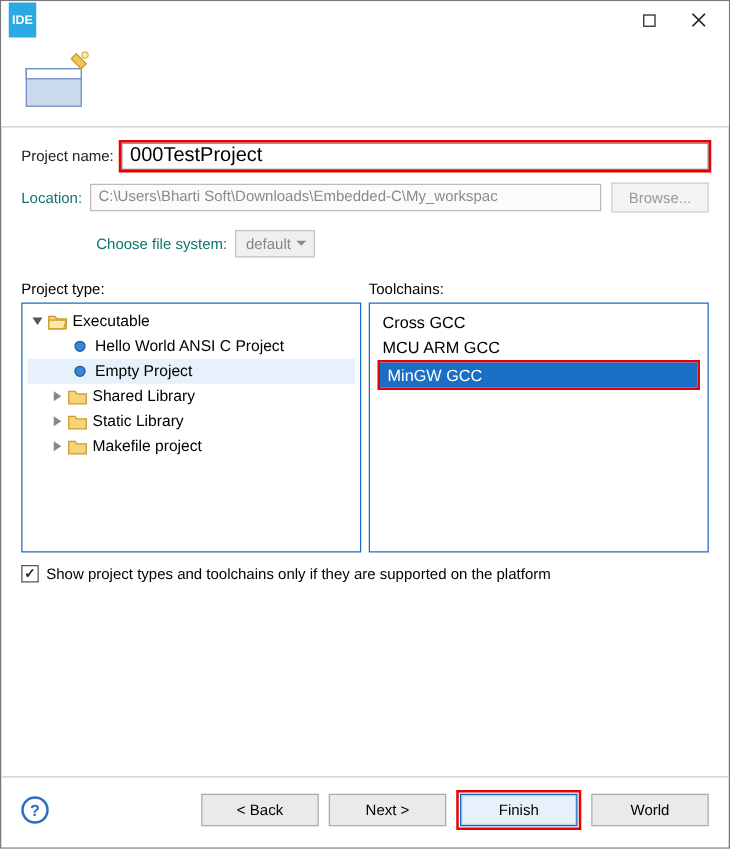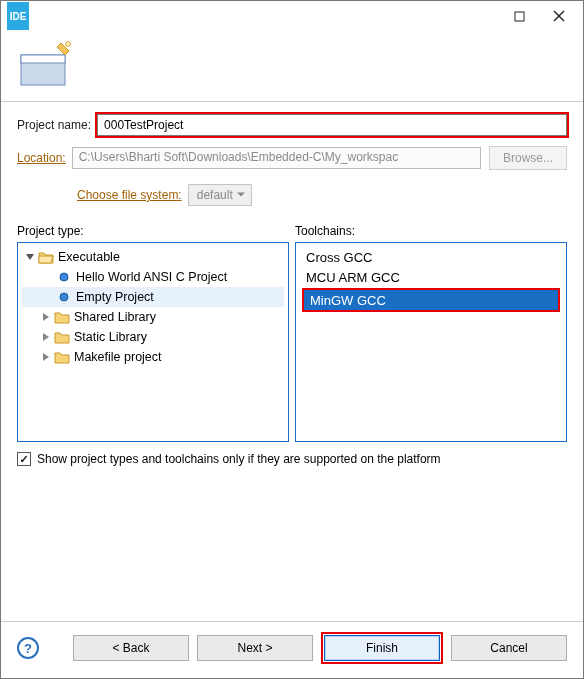--- a/index.html
+++ b/index.html
@@ -88,21 +88,21 @@
   .row-label {
     color: #222;
     margin-right: 6px;
     white-space: nowrap;
   }
   .text-input {
     flex: 1;
     height: 22px;
     border: 1px solid #7a7a7a;
     padding: 2px 6px;
-    font-size: 12px;
+    font-size: 16px;
     font-family: inherit;
     background: #fff;
   }
   .highlight-red {
     outline: 2px solid #e60000;
     outline-offset: 0;
   }
   .checkbox-row {
     display: flex;
     align-items: center;
@@ -117,21 +117,21 @@
     align-items: center;
     justify-content: center;
     font-size: 11px;
     line-height: 1;
   }
   .cb.checked::after {
     content: "✓";
     color: #222;
     font-weight: bold;
   }
-  .disabled-text { color: #a16207; text-decoration: underline; }
+  .disabled-text { color: #0f766e; }
   .location-input {
     flex: 1;
     height: 22px;
     border: 1px solid #bbb;
     background: #fbfbfb;
     padding: 2px 6px;
     font-size: 12px;
     color: #8a8a8a;
     overflow: hidden;
     white-space: nowrap;
@@ -250,21 +250,21 @@
     color: #2a6fbf;
     display: flex;
     align-items: center;
     justify-content: center;
     font-weight: bold;
     font-size: 13px;
   }
   .push { flex: 1; }
   .nav-btn {
     height: 26px;
-    width: 116px;
+    width: 94px;
     border: 1px solid #adadad;
     background: #eaeaea;
     display: flex;
     align-items: center;
     justify-content: center;
     margin-left: 8px;
     font-size: 12px;
   }
   .nav-btn.primary {
     border: 1px solid #0a63c9;
@@ -435,16 +435,16 @@
   </div>
 
   <div class="button-bar">
     <div class="help-btn">?</div>
     <div class="push"></div>
     <div class="nav-btn">&lt; Back</div>
     <div class="nav-btn">Next &gt;</div>
     <div class="finish-wrap">
       <div class="nav-btn primary">Finish</div>
     </div>
-    <div class="nav-btn">Cancel</div>
+    <div class="nav-btn">World</div>
   </div>
 
 </div>
 
 </body></html>

